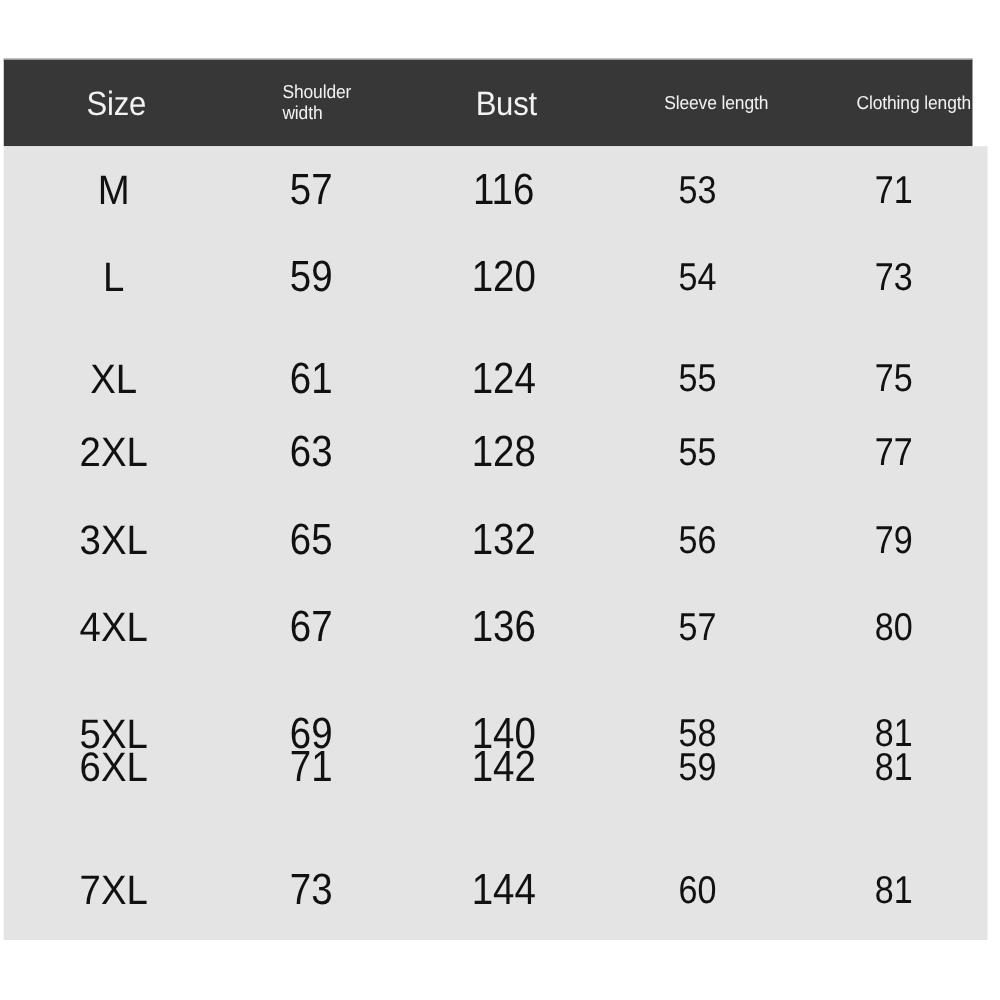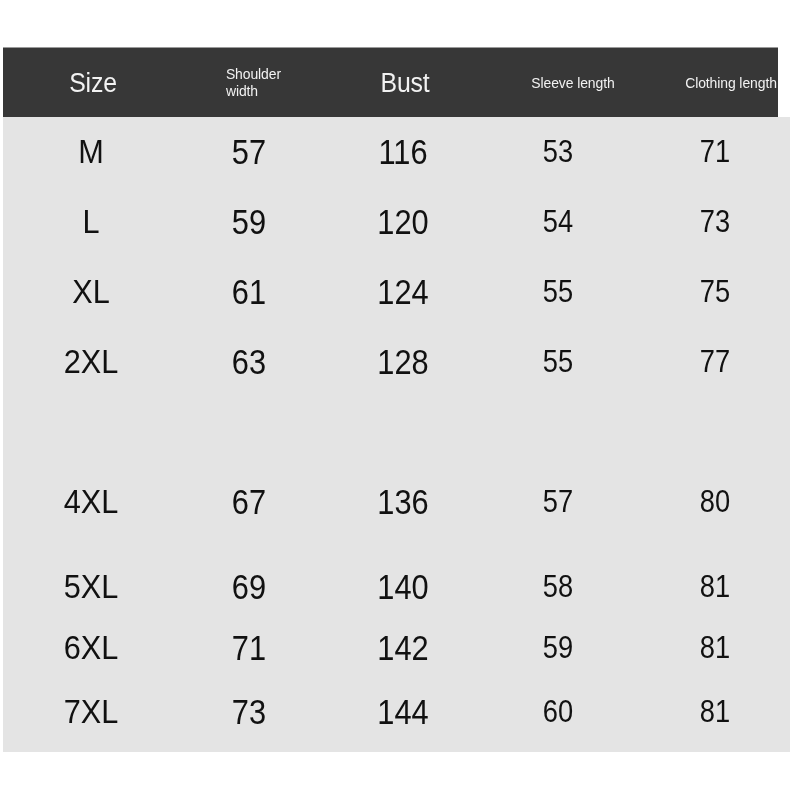--- a/index.html
+++ b/index.html
@@ -119,49 +119,56 @@
         <div class="cell c3">53</div>
         <div class="cell c4">71</div>
       </div>
       <div class="row" style="top: 70px;">
         <div class="cell c0">L</div>
         <div class="cell c1">59</div>
         <div class="cell c2">120</div>
         <div class="cell c3">54</div>
         <div class="cell c4">73</div>
       </div>
-      <div class="row" style="top: 140px; text-align: center;">
+      <div class="row" style="top: 151px; text-align: center;">
         <div class="cell c0">XL</div>
         <div class="cell c1">61</div>
         <div class="cell c2">124</div>
         <div class="cell c3">55</div>
         <div class="cell c4">75</div>
       </div>
       <div class="row" style="top: 210px;">
         <div class="cell c0">2XL</div>
         <div class="cell c1">63</div>
         <div class="cell c2">128</div>
         <div class="cell c3">55</div>
         <div class="cell c4">77</div>
+      </div>
+      <div class="row" style="top: 280px;">
+        <div class="cell c0">3XL</div>
+        <div class="cell c1">65</div>
+        <div class="cell c2">132</div>
+        <div class="cell c3">56</div>
+        <div class="cell c4">79</div>
       </div>
       <div class="row" style="top: 350px;">
         <div class="cell c0">4XL</div>
         <div class="cell c1">67</div>
         <div class="cell c2">136</div>
         <div class="cell c3">57</div>
         <div class="cell c4">80</div>
       </div>
       <div class="row" style="top: 435px;">
         <div class="cell c0">5XL</div>
         <div class="cell c1">69</div>
         <div class="cell c2">140</div>
         <div class="cell c3">58</div>
         <div class="cell c4">81</div>
       </div>
-      <div class="row" style="top: 496px;">
+      <div class="row" style="top: 462px;">
         <div class="cell c0">6XL</div>
         <div class="cell c1">71</div>
         <div class="cell c2">142</div>
         <div class="cell c3">59</div>
         <div class="cell c4">81</div>
       </div>
       <div class="row" style="top: 560px; text-decoration: underline;">
         <div class="cell c0">7XL</div>
         <div class="cell c1">73</div>
         <div class="cell c2">144</div>

